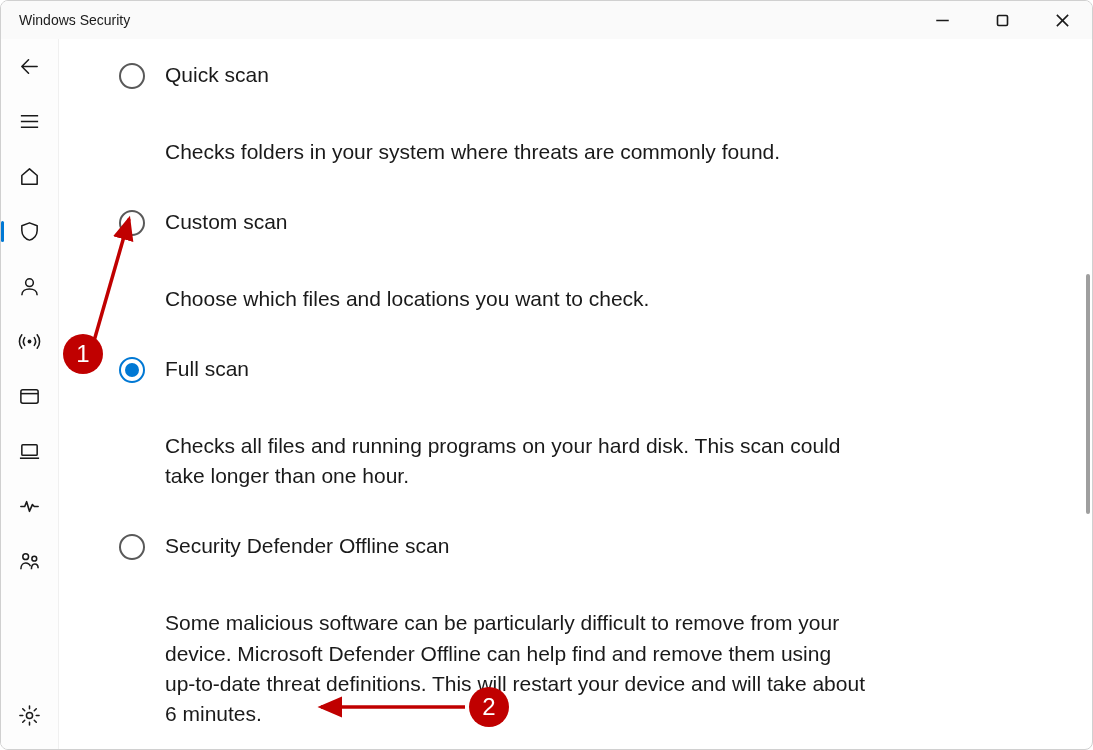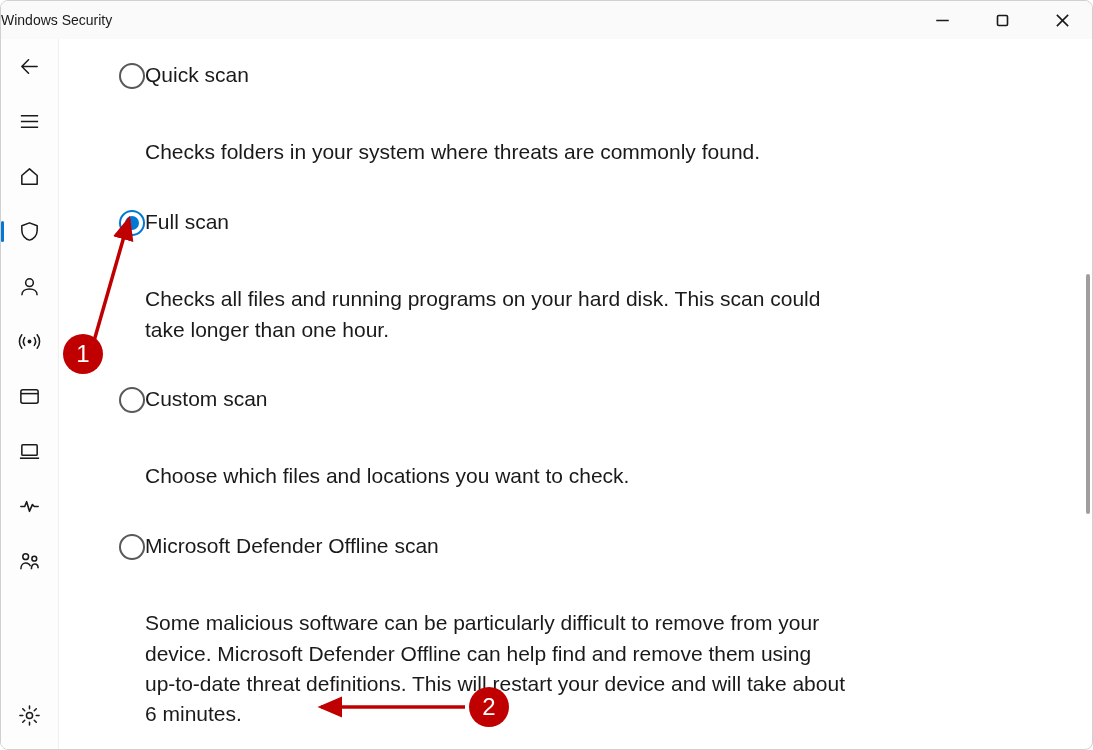--- a/index.html
+++ b/index.html
@@ -13,20 +13,21 @@
       border: 1px solid #d0d0d0;
       border-radius: 8px;
     }
     .titlebar {
       height: 38px;
       display: flex;
       align-items: center;
       background: #fafafa;
     }
     .titlebar-title {
+      padding-left: 18px;
       font-size: 14px;
       color: #1a1a1a;
       flex: 1;
     }
     .win-controls {
       display: flex;
       height: 100%;
     }
     .win-btn {
       width: 60px;
@@ -80,20 +81,21 @@
     .sidebar-bottom { padding-bottom: 6px; }
     .content {
       flex: 1;
       padding: 22px 100px 22px 60px;
       overflow-y: auto;
       position: relative;
     }
     .option {
       display: flex;
       align-items: flex-start;
+      gap: 20px;
       margin-bottom: 40px;
     }
     .radio {
       width: 26px;
       height: 26px;
       min-width: 26px;
       border: 2px solid #595959;
       border-radius: 50%;
       display: flex;
       align-items: center;
@@ -267,39 +269,39 @@
 
     <div class="option">
       <div class="radio"></div>
       <div class="option-body">
         <div class="option-title">Quick scan</div>
         <div class="option-desc">Checks folders in your system where threats are commonly found.</div>
       </div>
     </div>
 
     <div class="option">
+      <div class="radio"></div>
+      <div class="option-body">
+        <div class="option-title">Custom scan</div>
+        <div class="option-desc">Choose which files and locations you want to check.</div>
+      </div>
+    </div>
+
+    <div class="option">
       <div class="radio selected"></div>
       <div class="option-body">
         <div class="option-title">Full scan</div>
         <div class="option-desc">Checks all files and running programs on your hard disk. This scan could take longer than one hour.</div>
       </div>
     </div>
 
     <div class="option">
       <div class="radio"></div>
       <div class="option-body">
-        <div class="option-title">Custom scan</div>
-        <div class="option-desc">Choose which files and locations you want to check.</div>
-      </div>
-    </div>
-
-    <div class="option">
-      <div class="radio"></div>
-      <div class="option-body">
-        <div class="option-title">Microsoft Defender Offline scan</div>
+        <div class="option-title">Security Defender Offline scan</div>
         <div class="option-desc">Some malicious software can be particularly difficult to remove from your device. Microsoft Defender Offline can help find and remove them using up-to-date threat definitions. This will restart your device and will take about 6 minutes.</div>
       </div>
     </div>
 
     <button class="scan-btn">Scan now</button>
 
   </div>
 
   <div class="annot" style="left:62px; top:295px;">
     <div class="callout">1</div>

